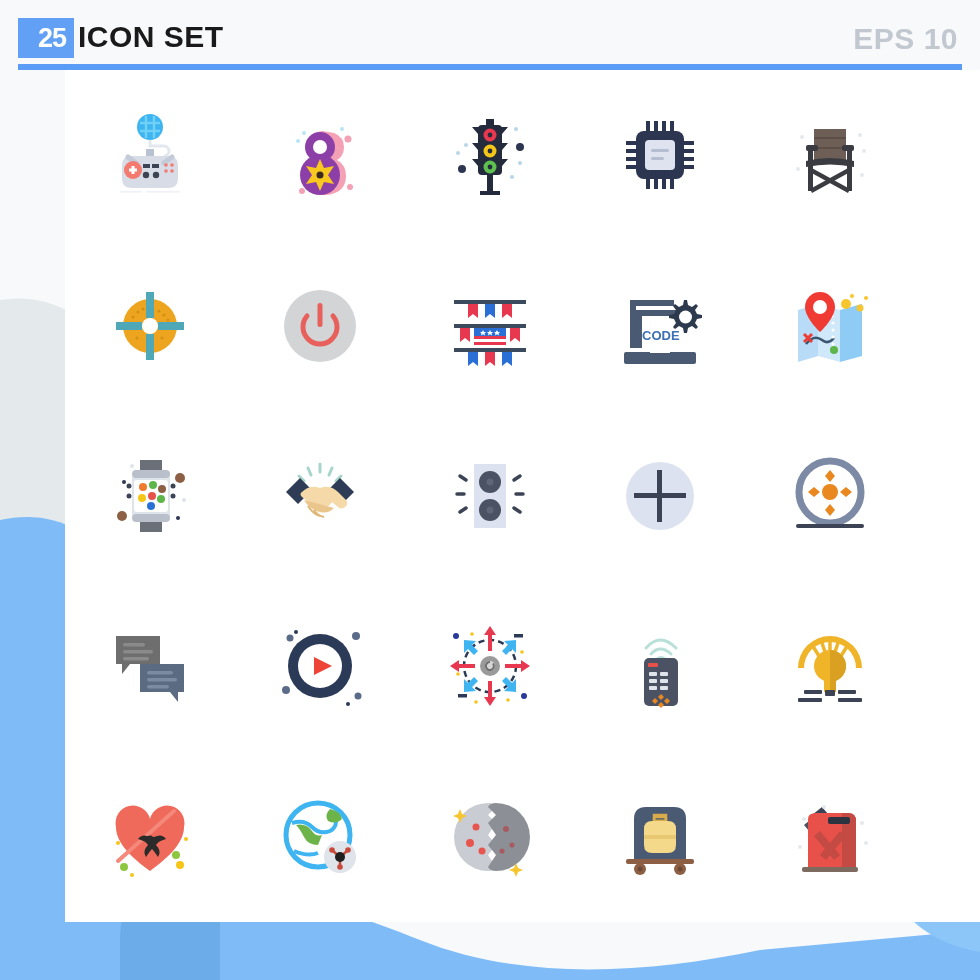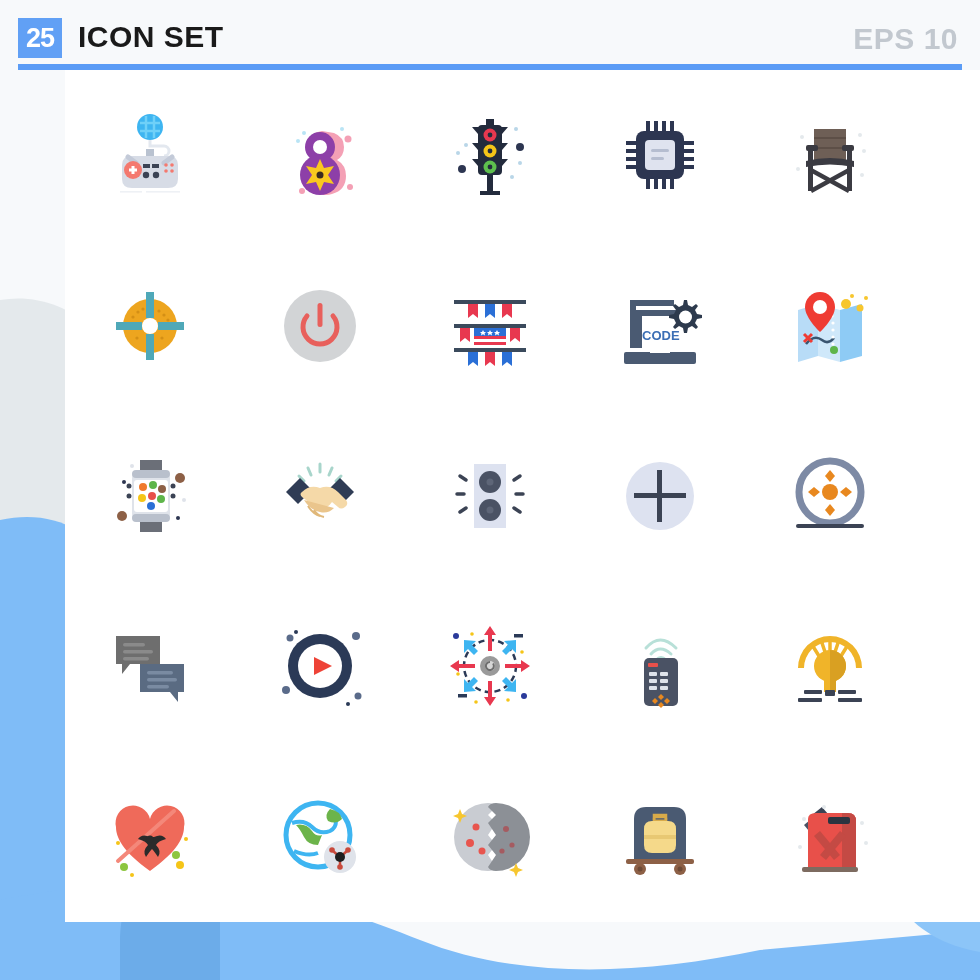--- a/index.html
+++ b/index.html
@@ -15,20 +15,21 @@
 
   
   .header{
     position:absolute;left:0;top:0;width:980px;height:70px;
   }
   .badge{
     position:absolute;left:18px;top:18px;width:44px;height:40px;
     background:#61a0f5;color:#fff;font-weight:bold;font-size:27px;
     display:flex;align-items:center;justify-content:center;
     letter-spacing:-1px;
+    padding-left:12px;
   }
   .title{
     position:absolute;left:78px;top:20px;
     font-size:30px;font-weight:bold;color:#1a1a1a;letter-spacing:0.5px;text-align:center;
   }
   .eps{
     position:absolute;right:22px;top:22px;
     font-size:30px;font-weight:bold;color:#c2c8cf;letter-spacing:0.5px;
   }
   .rule{

